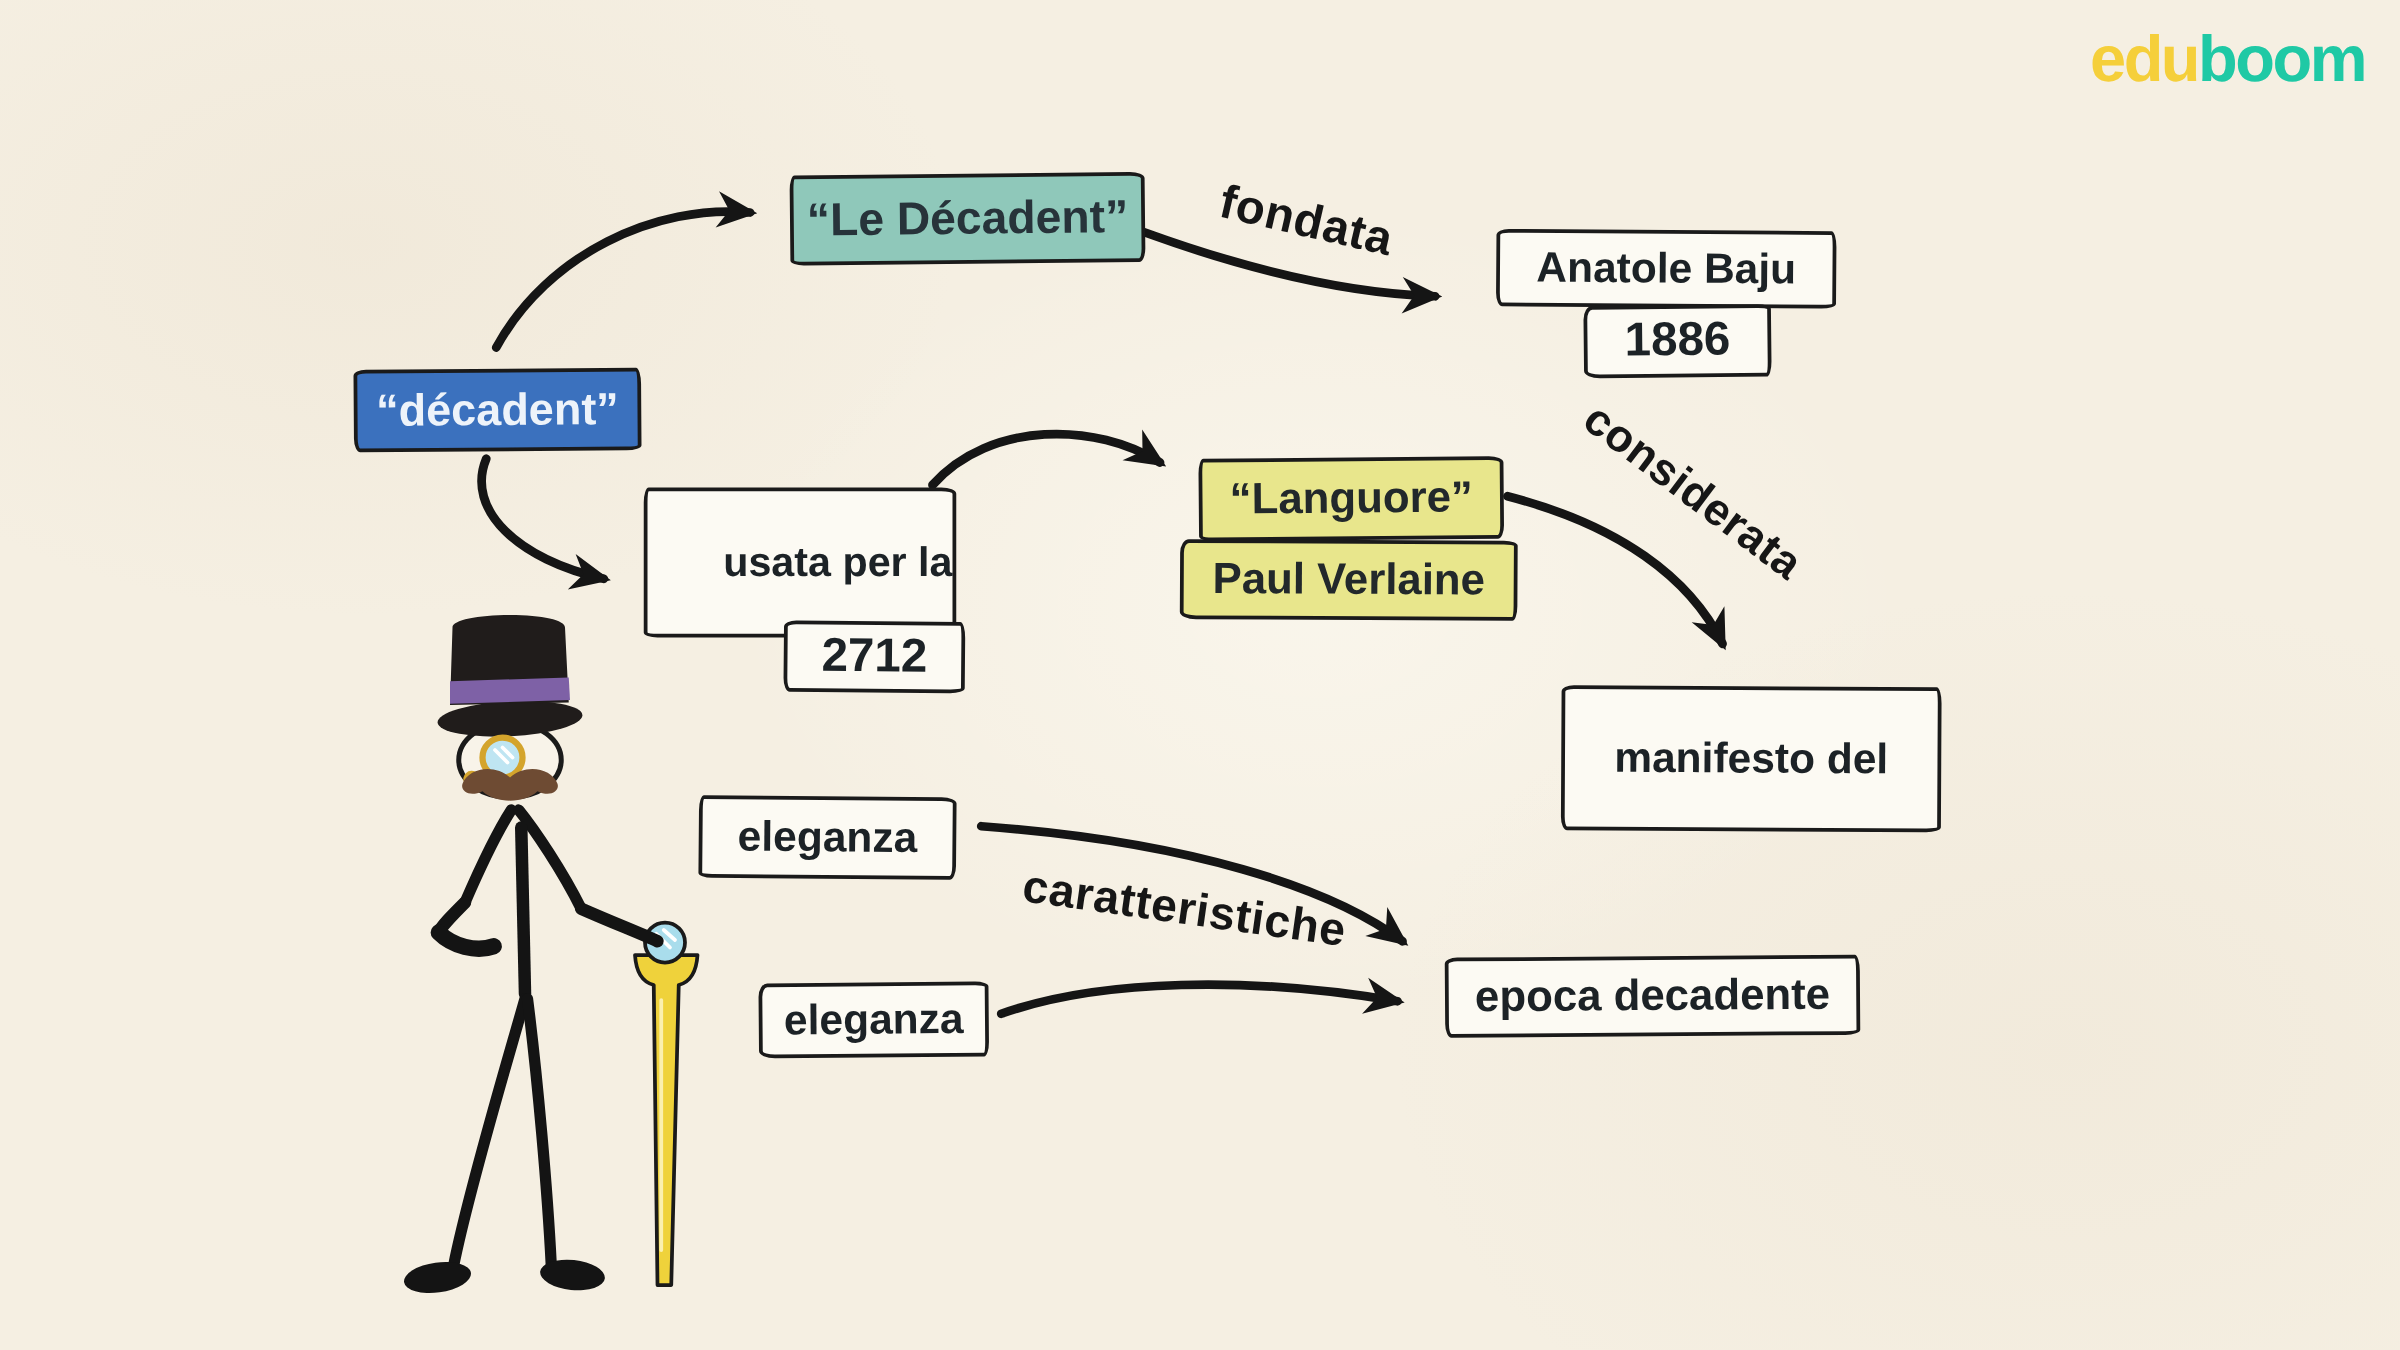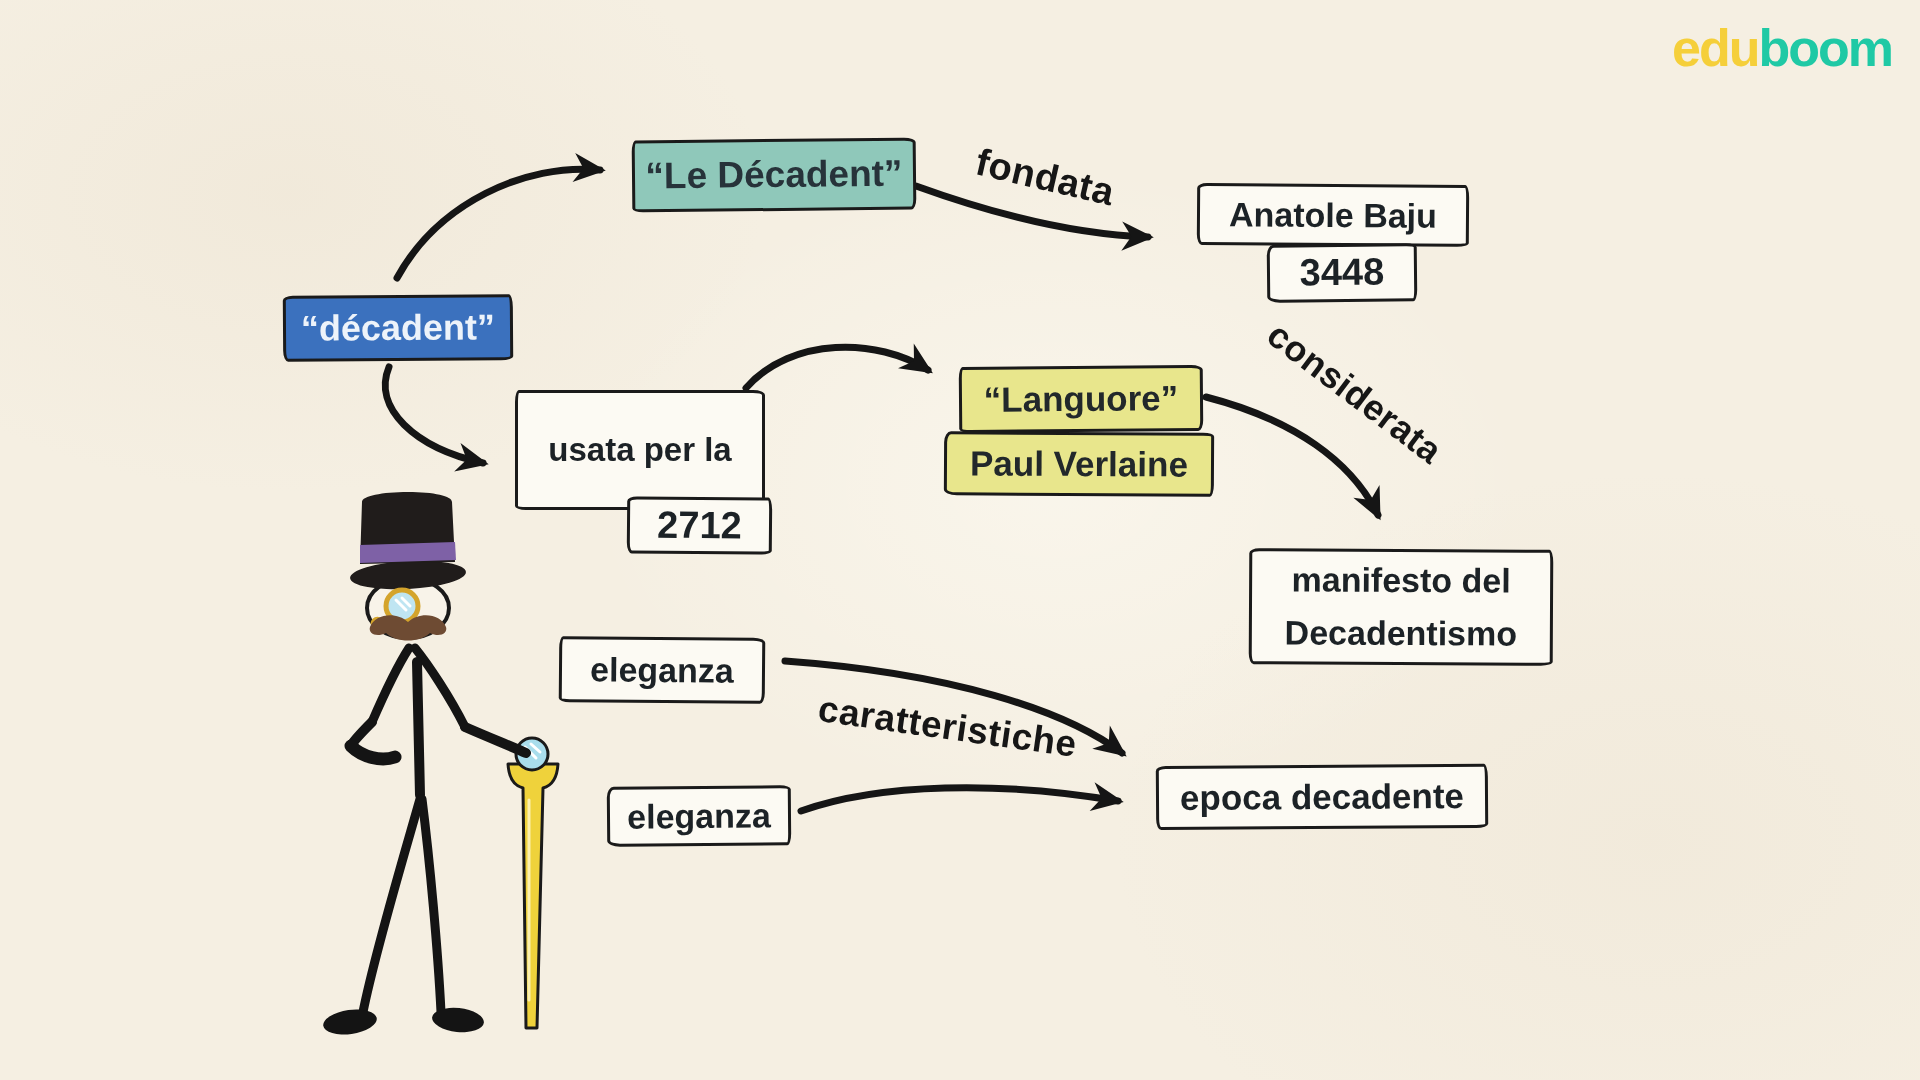--- a/index.html
+++ b/index.html
@@ -104,42 +104,41 @@
 
   <div class="box teal sk2" style="left:632px;top:139px;width:284px;height:72px;font-size:37px;transform:rotate(-0.6deg);">
     <span>“Le Décadent”</span>
   </div>
 
   <div class="box sk1" style="left:1197px;top:184px;width:272px;height:62px;font-size:34px;transform:rotate(0.4deg);">
     <span>Anatole Baju</span>
   </div>
 
   <div class="box sk3" style="left:1267px;top:244px;width:150px;height:58px;font-size:38px;transform:rotate(-0.6deg);">
-    <span>3448</span>
+    <span>1886</span>
   </div>
 
-  <div class="box sk2 two-line" style="left:515px;top:390px;width:250px;height:120px;font-size:33px;line-height:1.6;">
+  <div class="box sk2 two-line" style="left:515px;top:390px;width:250px;height:120px;font-size:33px;line-height:1.6;align-items:flex-end;">
     <span>usata per la</span>
   </div>
 
   <div class="box sk1" style="left:627px;top:497px;width:145px;height:57px;font-size:38px;transform:rotate(0.5deg);">
     <span>2712</span>
   </div>
 
   <div class="box yellow sk2" style="left:959px;top:366px;width:244px;height:66px;font-size:35px;transform:rotate(-0.5deg);">
     <span>“Languore”</span>
   </div>
 
   <div class="box yellow sk3" style="left:944px;top:432px;width:270px;height:64px;font-size:35px;transform:rotate(0.3deg);">
     <span>Paul Verlaine</span>
   </div>
 
   <div class="box sk1 two-line" style="left:1249px;top:549px;width:304px;height:116px;font-size:34px;line-height:1.55;transform:rotate(0.3deg);">
     <span>manifesto del</span>
-    <span>Decadentismo</span>
   </div>
 
   <div class="box sk2" style="left:559px;top:637px;width:206px;height:66px;font-size:34px;transform:rotate(0.5deg);">
     <span>eleganza</span>
   </div>
 
   <div class="box sk3" style="left:607px;top:786px;width:184px;height:60px;font-size:34px;transform:rotate(-0.5deg);">
     <span>eleganza</span>
   </div>
 

